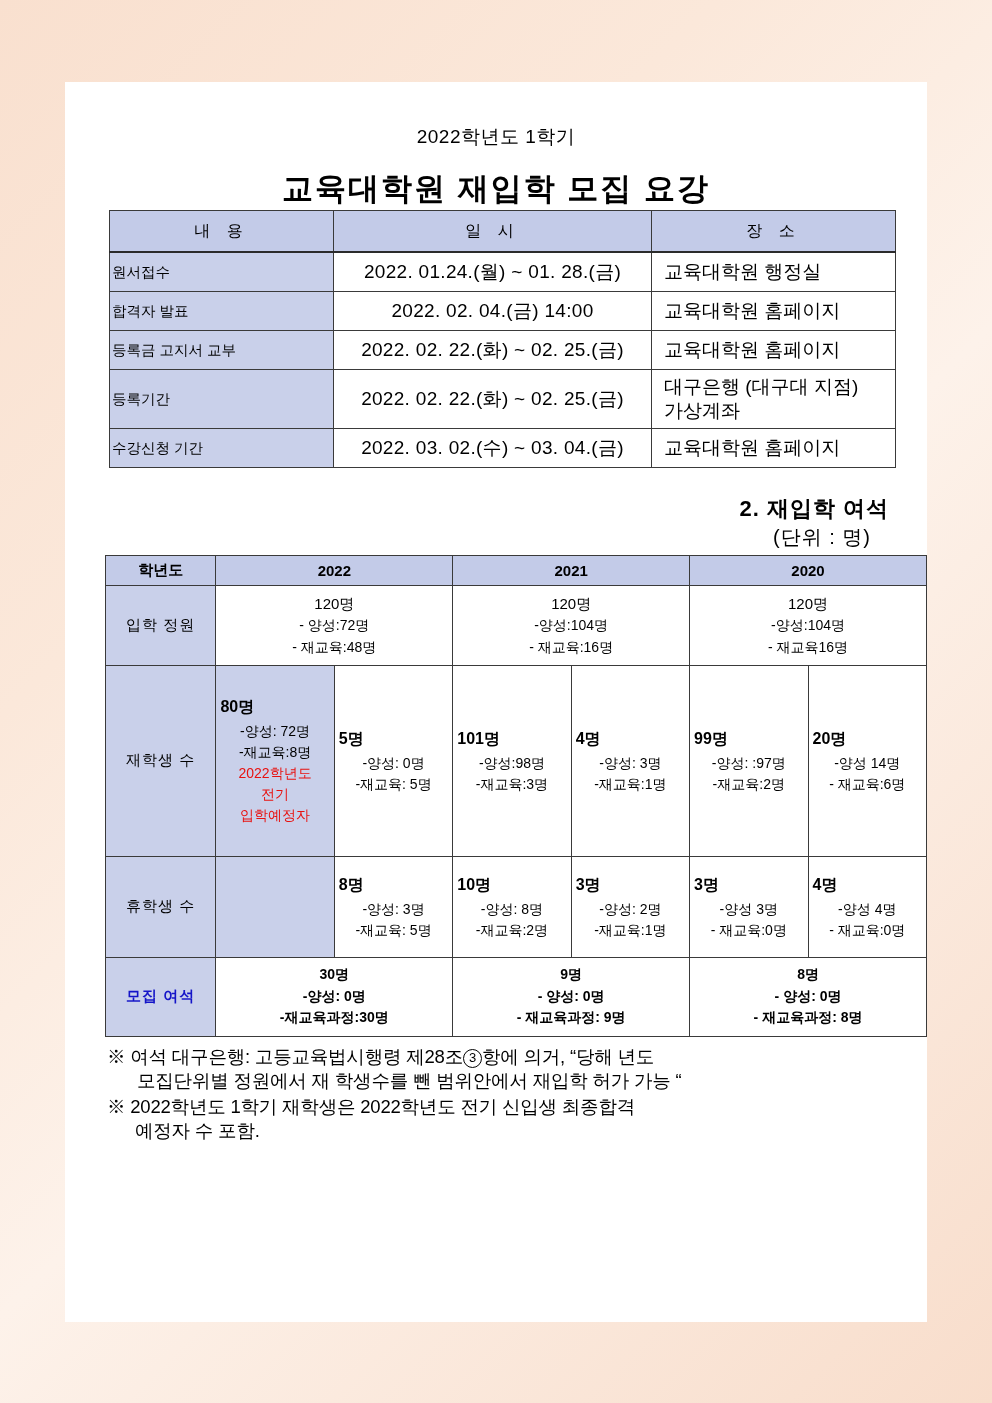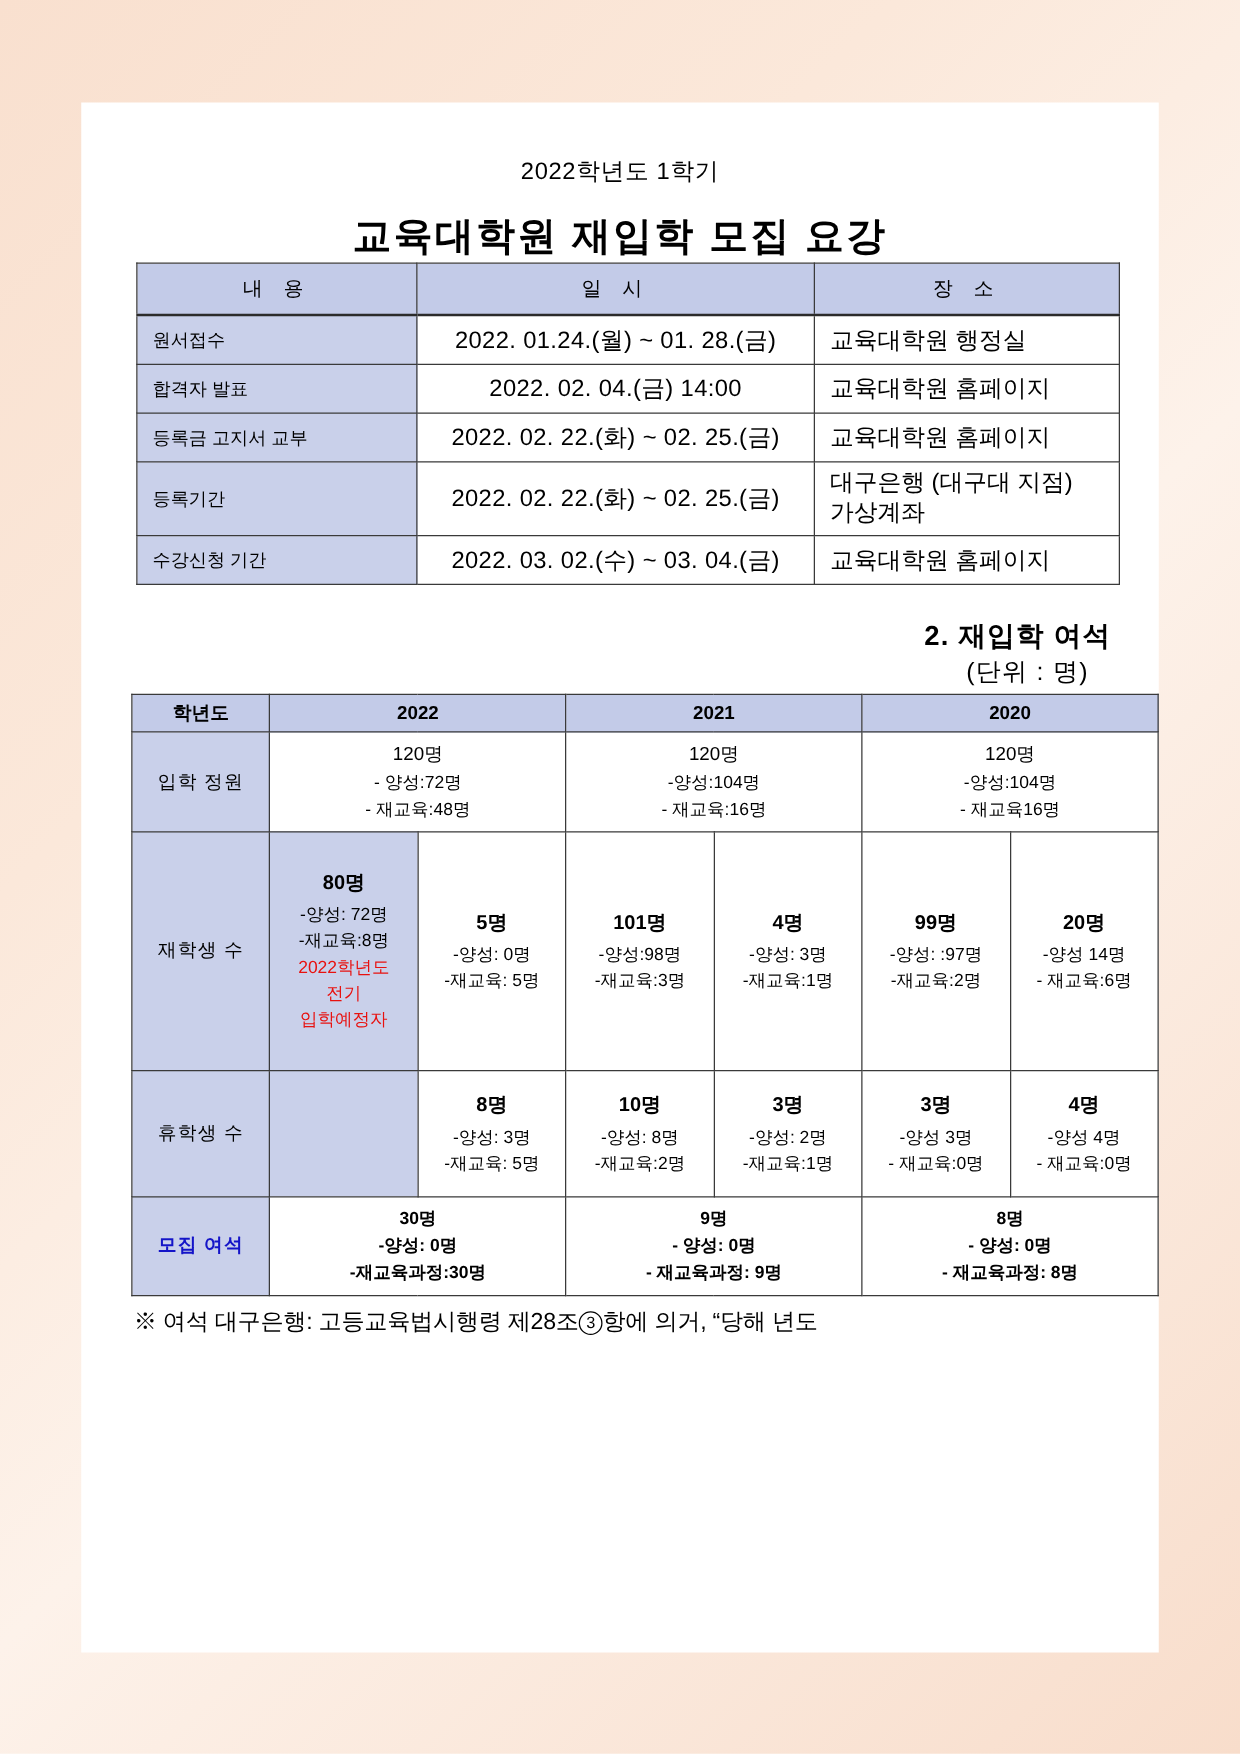--- a/index.html
+++ b/index.html
@@ -84,21 +84,21 @@
     background: #c3cbe8;
     font-weight: normal;
     font-size: 16px;
     letter-spacing: 6px;
     text-align: center;
     height: 38px;
     border-bottom: 2.5px solid #2b2b2b;
   }
   .sched td.c1 {
     background: #c9d0ea;
-    padding-left: 12px;
+    padding-left: 2px;
     font-size: 14.5px;
   }
   .sched td.c2 {
     text-align: center;
     letter-spacing: 0.3px;
   }
   .sched td.c3 {
     padding-left: 12px;
   }
   .sched td.c3 .two {
@@ -144,21 +144,21 @@
   }
   .stu-cell {
     line-height: 1.5;
     font-size: 14px;
     padding: 6px 4px;
     text-align: left;
   }
   .stu-cell .hd {
     font-weight: bold;
     font-size: 16px;
-    text-align: center;
+    text-align: left;
     display: block;
     margin-bottom: 2px;
   }
   .red {
     color: #e8110f;
   }
   .blue {
     color: #1414c8;
     font-weight: bold;
   }
@@ -390,17 +390,22 @@
             <div>-  양성: 0명</div>
             <div>-  재교육과정: 8명</div>
           </td>
         </tr>
       </tbody>
     </table>
 
     <div class="notes">
       <p>
         <span>※  여석 대구은행: 고등교육법시행령 제28조</span><span class="circ">3</span><span>항에 의거, “당해 년도</span>
+        <span class="ind">모집단위별 정원에서 재 학생수를 뺀 범위안에서 재입학 허가 가능 “</span>
+      </p>
+      <p>
+        <span>※  2022학년도 1학기 재학생은 2022학년도 전기 신입생 최종합격</span>
+        <span class="ind2">예정자 수 포함.</span>
       </p>
     </div>
 
   </div>
 </div>
 
 </body></html>

